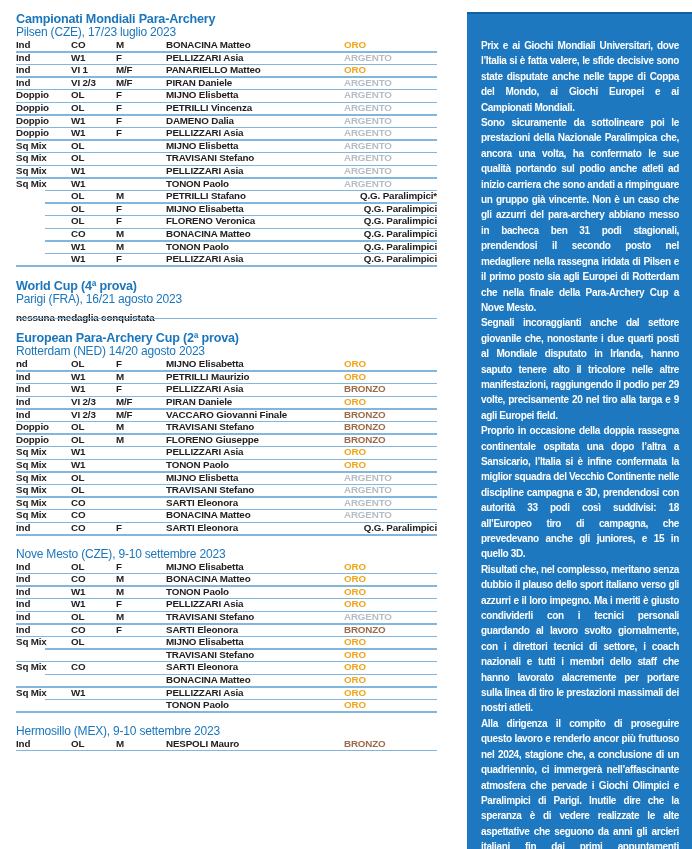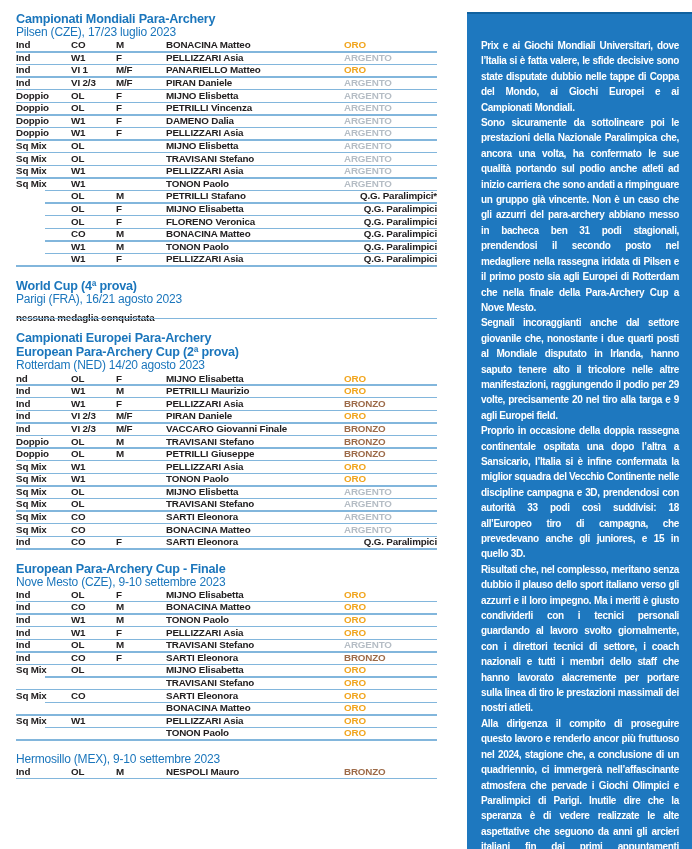--- a/index.html
+++ b/index.html
@@ -5,21 +5,21 @@
   *{margin:0;padding:0;box-sizing:border-box}
   html,body{background:#ffffff}
   body{width:692px;height:849px;font-family:"Liberation Sans",sans-serif;overflow:hidden}
   .page{position:relative;width:692px;height:849px;background:#ffffff;overflow:hidden}
 
   
   .left-col{position:absolute;left:16px;top:12px;width:421px}
   .section{margin-bottom:12px}
   .sec-title{font-size:12.6px;font-weight:bold;color:var(--accent_blue);line-height:14px;letter-spacing:-0.2px}
   .sec-sub{font-size:12px;color:var(--accent_blue);line-height:13px;letter-spacing:-0.2px;margin-bottom:1px}
-  .row{position:relative;display:flex;height:12.6px;align-items:center;padding-bottom:1.6px}
+  .row{position:relative;display:flex;height:12.6px;align-items:flex-start;padding-bottom:1.6px}
   .cell{font-size:9.8px;font-weight:bold;color:var(--text_dark);line-height:10.5px;letter-spacing:-0.15px;white-space:nowrap}
   .c1{width:55px}
   .c2{width:45px}
   .c3{width:50px}
   .c4{flex:1;overflow:hidden}
   .c5{width:93px;text-align:left}
   .c5.gold{color:var(--gold)}
   .c5.silver{color:var(--silver)}
   .c5.bronze{color:var(--bronze)}
   .c5.qg{text-align:right;color:var(--text_dark)}
@@ -184,21 +184,20 @@
           <div class="cell c5 qg">Q.G. Paralimpici</div>
           <div class="sep"></div>
         </div>
       </div>
       <div class="section">
         <div class="sec-title">World Cup (4ª prova)</div>
         <div class="sec-sub">Parigi (FRA), 16/21 agosto 2023</div>
         <div class="note-row"><span class="note">nessuna medaglia conquistata</span><div class="sep"></div></div>
       </div>
       <div class="section">
-        <div class="sec-title">Campionati Europei Para-Archery</div>
         <div class="sec-title">European Para-Archery Cup (2ª prova)</div>
         <div class="sec-sub">Rotterdam (NED) 14/20 agosto 2023</div>
         <div class="row">
           <div class="cell c1">nd</div>
           <div class="cell c2">OL</div>
           <div class="cell c3">F</div>
           <div class="cell c4">MIJNO Elisabetta</div>
           <div class="cell c5 gold">ORO</div>
           <div class="sep"></div>
         </div>
@@ -239,21 +238,21 @@
           <div class="cell c2">OL</div>
           <div class="cell c3">M</div>
           <div class="cell c4">TRAVISANI Stefano</div>
           <div class="cell c5 bronze">BRONZO</div>
           <div class="sep"></div>
         </div>
         <div class="row">
           <div class="cell c1">Doppio</div>
           <div class="cell c2">OL</div>
           <div class="cell c3">M</div>
-          <div class="cell c4">PETRILLI Giuseppe</div>
+          <div class="cell c4">FLORENO Giuseppe</div>
           <div class="cell c5 bronze">BRONZO</div>
           <div class="sep"></div>
         </div>
         <div class="row">
           <div class="cell c1">Sq Mix</div>
           <div class="cell c2">W1</div>
           <div class="cell c3"></div>
           <div class="cell c4">PELLIZZARI Asia</div>
           <div class="cell c5 gold">ORO</div>
           <div class="sep"></div>
@@ -301,21 +300,20 @@
         <div class="row">
           <div class="cell c1">Ind</div>
           <div class="cell c2">CO</div>
           <div class="cell c3">F</div>
           <div class="cell c4">SARTI Eleonora</div>
           <div class="cell c5 qg">Q.G. Paralimpici</div>
           <div class="sep"></div>
         </div>
       </div>
       <div class="section">
-        <div class="sec-title">European Para-Archery Cup - Finale</div>
         <div class="sec-sub">Nove Mesto (CZE), 9-10 settembre 2023</div>
         <div class="row">
           <div class="cell c1">Ind</div>
           <div class="cell c2">OL</div>
           <div class="cell c3">F</div>
           <div class="cell c4">MIJNO Elisabetta</div>
           <div class="cell c5 gold">ORO</div>
           <div class="sep"></div>
         </div>
         <div class="row">
@@ -414,21 +412,21 @@
           <div class="cell c2">OL</div>
           <div class="cell c3">M</div>
           <div class="cell c4">NESPOLI Mauro</div>
           <div class="cell c5 bronze">BRONZO</div>
           <div class="sep"></div>
         </div>
       </div>
     </div>
   <div class="blue-box">
     <div id="paragraphs-root">
-        <p class="para">Prix e ai Giochi Mondiali Universitari, dove l’Italia si è fatta valere, le sfide decisive sono state disputate dubbio nelle tappe di Coppa del Mondo, ai Giochi Europei e ai Campionati Mondiali.</p>
+        <p class="para">Prix e ai Giochi Mondiali Universitari, dove l’Italia si è fatta valere, le sfide decisive sono state disputate anche nelle tappe di Coppa del Mondo, ai Giochi Europei e ai Campionati Mondiali.</p>
         <p class="para">Sono sicuramente da sottolineare poi le prestazioni della Nazionale Paralimpica che, ancora una volta, ha confermato le sue qualità portando sul podio anche atleti ad inizio carriera che sono andati a rimpinguare un gruppo già vincente. Non è un caso che gli azzurri del para-archery abbiano messo in bacheca ben 31 podi stagionali, prendendosi il secondo posto nel medagliere nella rassegna iridata di Pilsen e il primo posto sia agli Europei di Rotterdam che nella finale della Para-Archery Cup a Nove Mesto.</p>
         <p class="para">Segnali incoraggianti anche dal settore giovanile che, nonostante i due quarti posti al Mondiale disputato in Irlanda, hanno saputo tenere alto il tricolore nelle altre manifestazioni, raggiungendo il podio per 29 volte, precisamente 20 nel tiro alla targa e 9 agli Europei field.</p>
         <p class="para">Proprio in occasione della doppia rassegna continentale ospitata una dopo l’altra a Sansicario, l’Italia si è infine confermata la miglior squadra del Vecchio Continente nelle discipline campagna e 3D, prendendosi con autorità 33 podi così suddivisi: 18 all’Europeo tiro di campagna, che prevedevano anche gli juniores, e 15 in quello 3D.</p>
         <p class="para">Risultati che, nel complesso, meritano senza dubbio il plauso dello sport italiano verso gli azzurri e il loro impegno. Ma i meriti è giusto condividerli con i tecnici personali guardando al lavoro svolto giornalmente, con i direttori tecnici di settore, i coach nazionali e tutti i membri dello staff che hanno lavorato alacremente per portare sulla linea di tiro le prestazioni massimali dei nostri atleti.</p>
         <p class="para">Alla dirigenza il compito di proseguire questo lavoro e renderlo ancor più fruttuoso nel 2024, stagione che, a conclusione di un quadriennio, ci immergerà nell’affascinante atmosfera che pervade i Giochi Olimpici e Paralimpici di Parigi. Inutile dire che la speranza è di vedere realizzate le alte aspettative che seguono da anni gli arcieri italiani fin dai primi appuntamenti internazionali della nuova stagione per poi vederle sbocciare definitivamente all’Esplanade des Invalides. ●</p>
       </div>
   </div>
 </div>
 
 </body></html>

